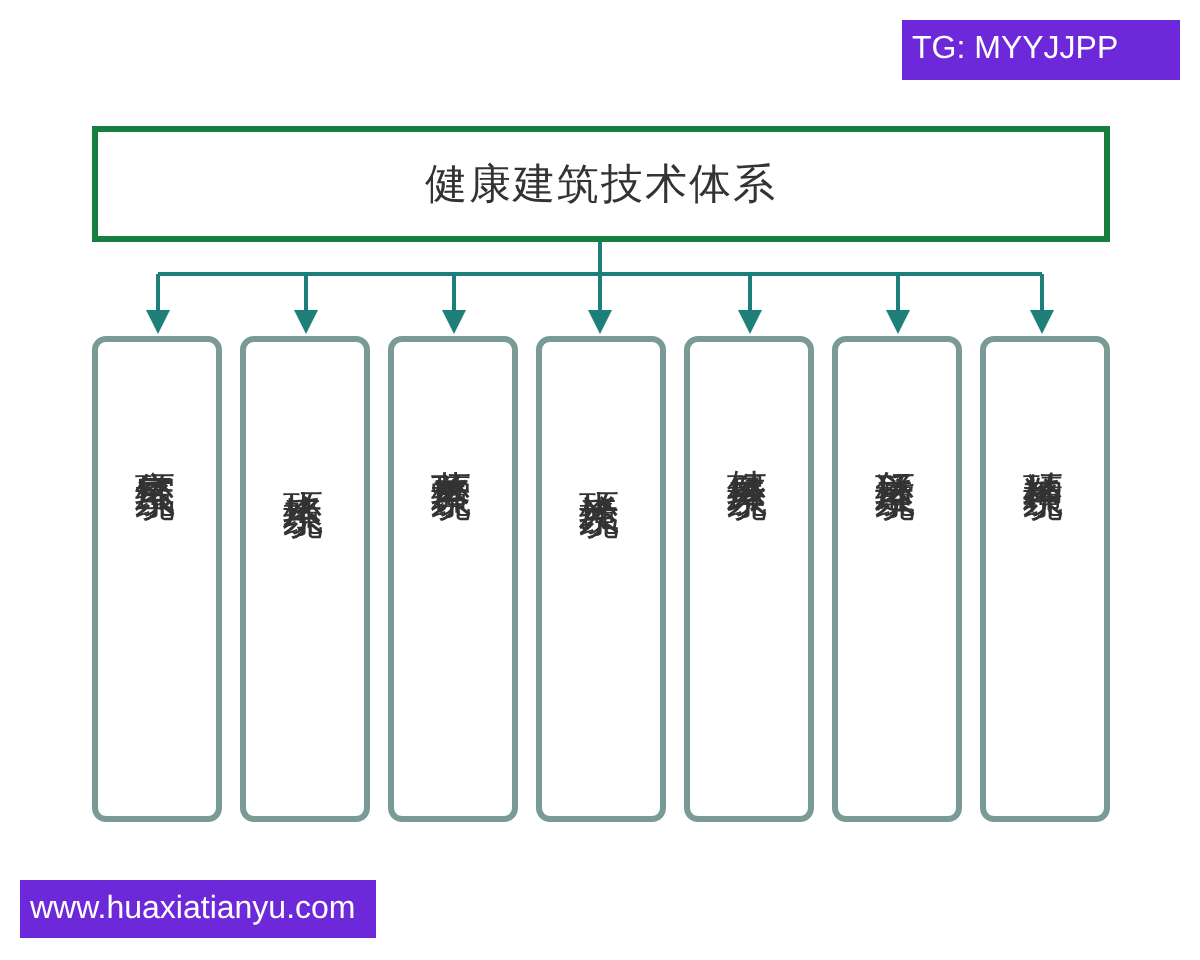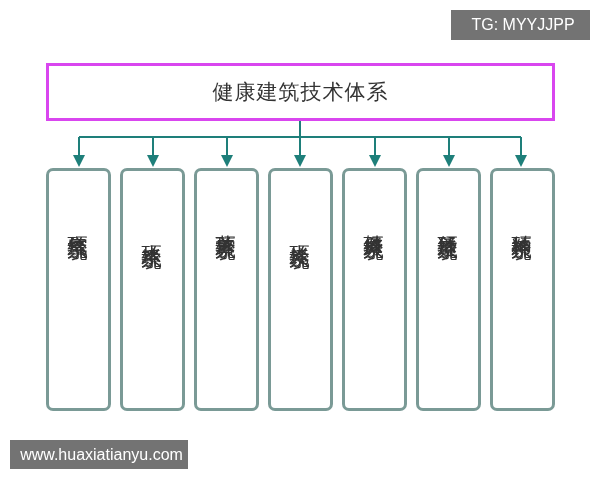--- a/index.html
+++ b/index.html
@@ -3,39 +3,39 @@
   <meta charset="utf-8">
   <style>
     html, body { margin: 0; padding: 0; }
     body {
       width: 600px; height: 480px; position: relative; overflow: hidden;
       background: #ffffff;
       font-family: "DejaVu Sans", sans-serif;
     }
     .root-box {
       position: absolute; left: 46px; top: 63px; width: 503px; height: 52px;
-      border: 3px solid #d946ef; background: #ffffff;
+      border: 3px solid #15803d; background: #ffffff;
       display: flex; align-items: center; justify-content: center;
       font-size: 21px; color: #333333; letter-spacing: 1px;
     }
     svg.connectors { position: absolute; left: 0; top: 0; width: 600px; height: 480px; }
     .child-box {
       position: absolute; top: 168px; width: 59px; height: 237px;
       border: 3px solid #7a9a96; border-radius: 7px; background: #ffffff;
       display: flex; justify-content: center;
     }
     .child-label {
       writing-mode: vertical-rl; text-orientation: upright;
       font-size: 20px; color: #333333; letter-spacing: 1px;
       margin-top: 48px;
     }
     .watermark {
-      position: absolute; background: #737373; color: #ffffff;
+      position: absolute; background: #6d28d9; color: #ffffff;
       font-family: "Liberation Sans", sans-serif; font-size: 16px;
-      display: flex; align-items: center; justify-content: center;
+      display: flex; align-items: center;
     }
     .wm-tg { left: 451px; top: 10px; width: 139px; height: 30px; padding-left: 5px; box-sizing: border-box; }
     .wm-url { left: 10px; top: 440px; width: 178px; height: 29px; padding-left: 5px; box-sizing: border-box; }
   </style>
 </head>
 <body>
 
 <div class="root-box">
   <span>健康建筑技术体系</span>
 </div>

